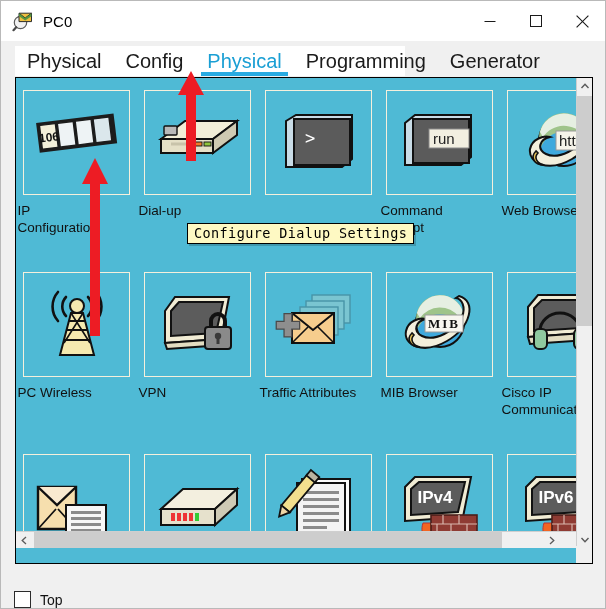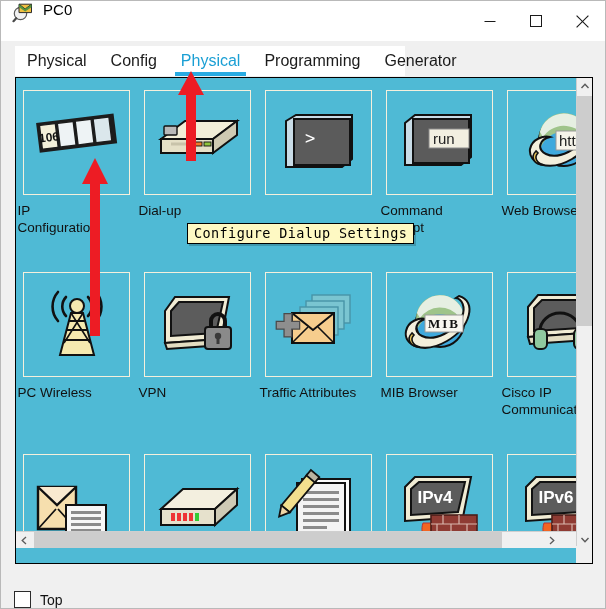--- a/index.html
+++ b/index.html
@@ -13,21 +13,21 @@
     position:relative;width:606px;height:609px;
     background:#f0f0f0;
     border:1px solid #b9b9b9;
     box-sizing:border-box;
   }
 
   
   .titlebar{
     position:absolute;left:0;top:0;width:604px;height:40px;
     background:#ffffff;
-    display:flex;
+    display:flex;align-items:center;
   }
   .title-icon{
     width:22px;height:22px;margin-left:11px;margin-right:9px;
     position:relative;flex:none;
   }
   .title-text{
     font-size:15px;color:#000;letter-spacing:0.1px;
     position:relative;top:0px;
   }
   .win-controls{margin-left:auto;display:flex;height:40px;}
@@ -40,21 +40,21 @@
   .tabstrip{
     position:absolute;left:14px;top:45px;
     width:390px;height:30px;
     background:#ffffff;
     display:flex;align-items:flex-end;
   }
   .tab{
     position:relative;height:30px;
     padding:0 12px;
     display:flex;align-items:center;justify-content:center;
-    font-size:16px;color:#1b1b1b;
+    font-size:20px;color:#1b1b1b;
     box-sizing:border-box;
   }
   .tab.active{color:#1a9fd4;}
   .tab.active::after{
     content:"";position:absolute;left:6px;right:6px;bottom:0;height:4px;
     background:#29abe2;
   }
 
   
   .panel{

